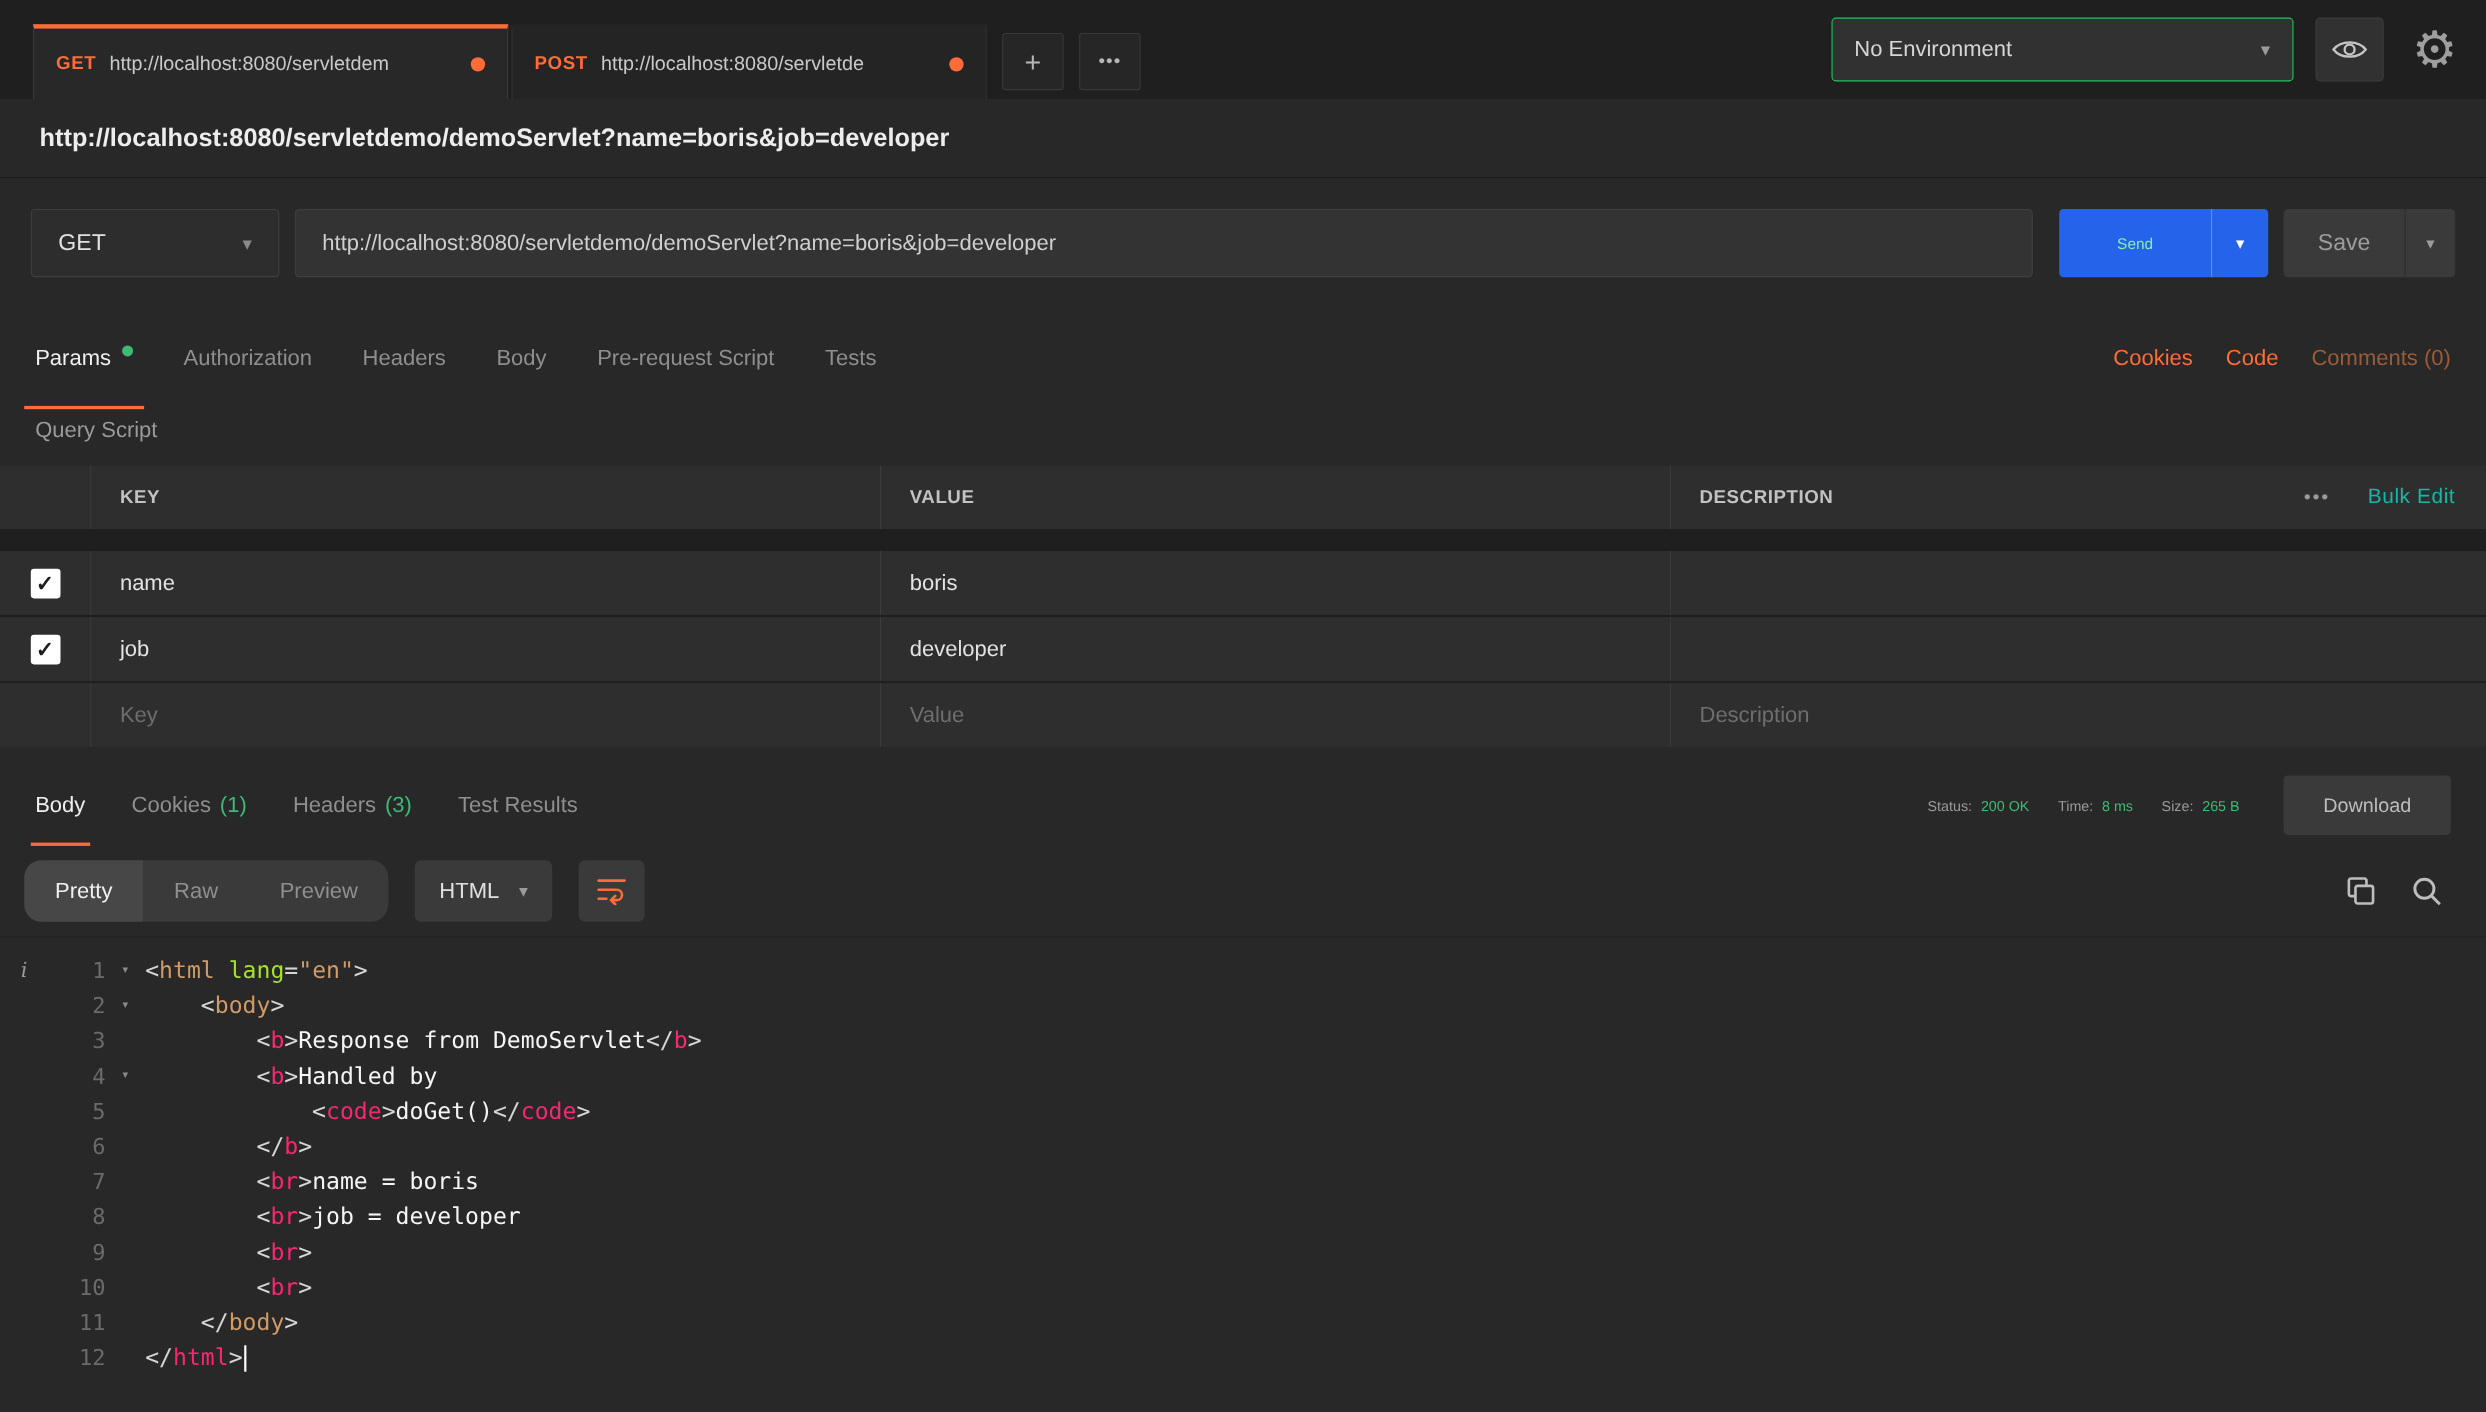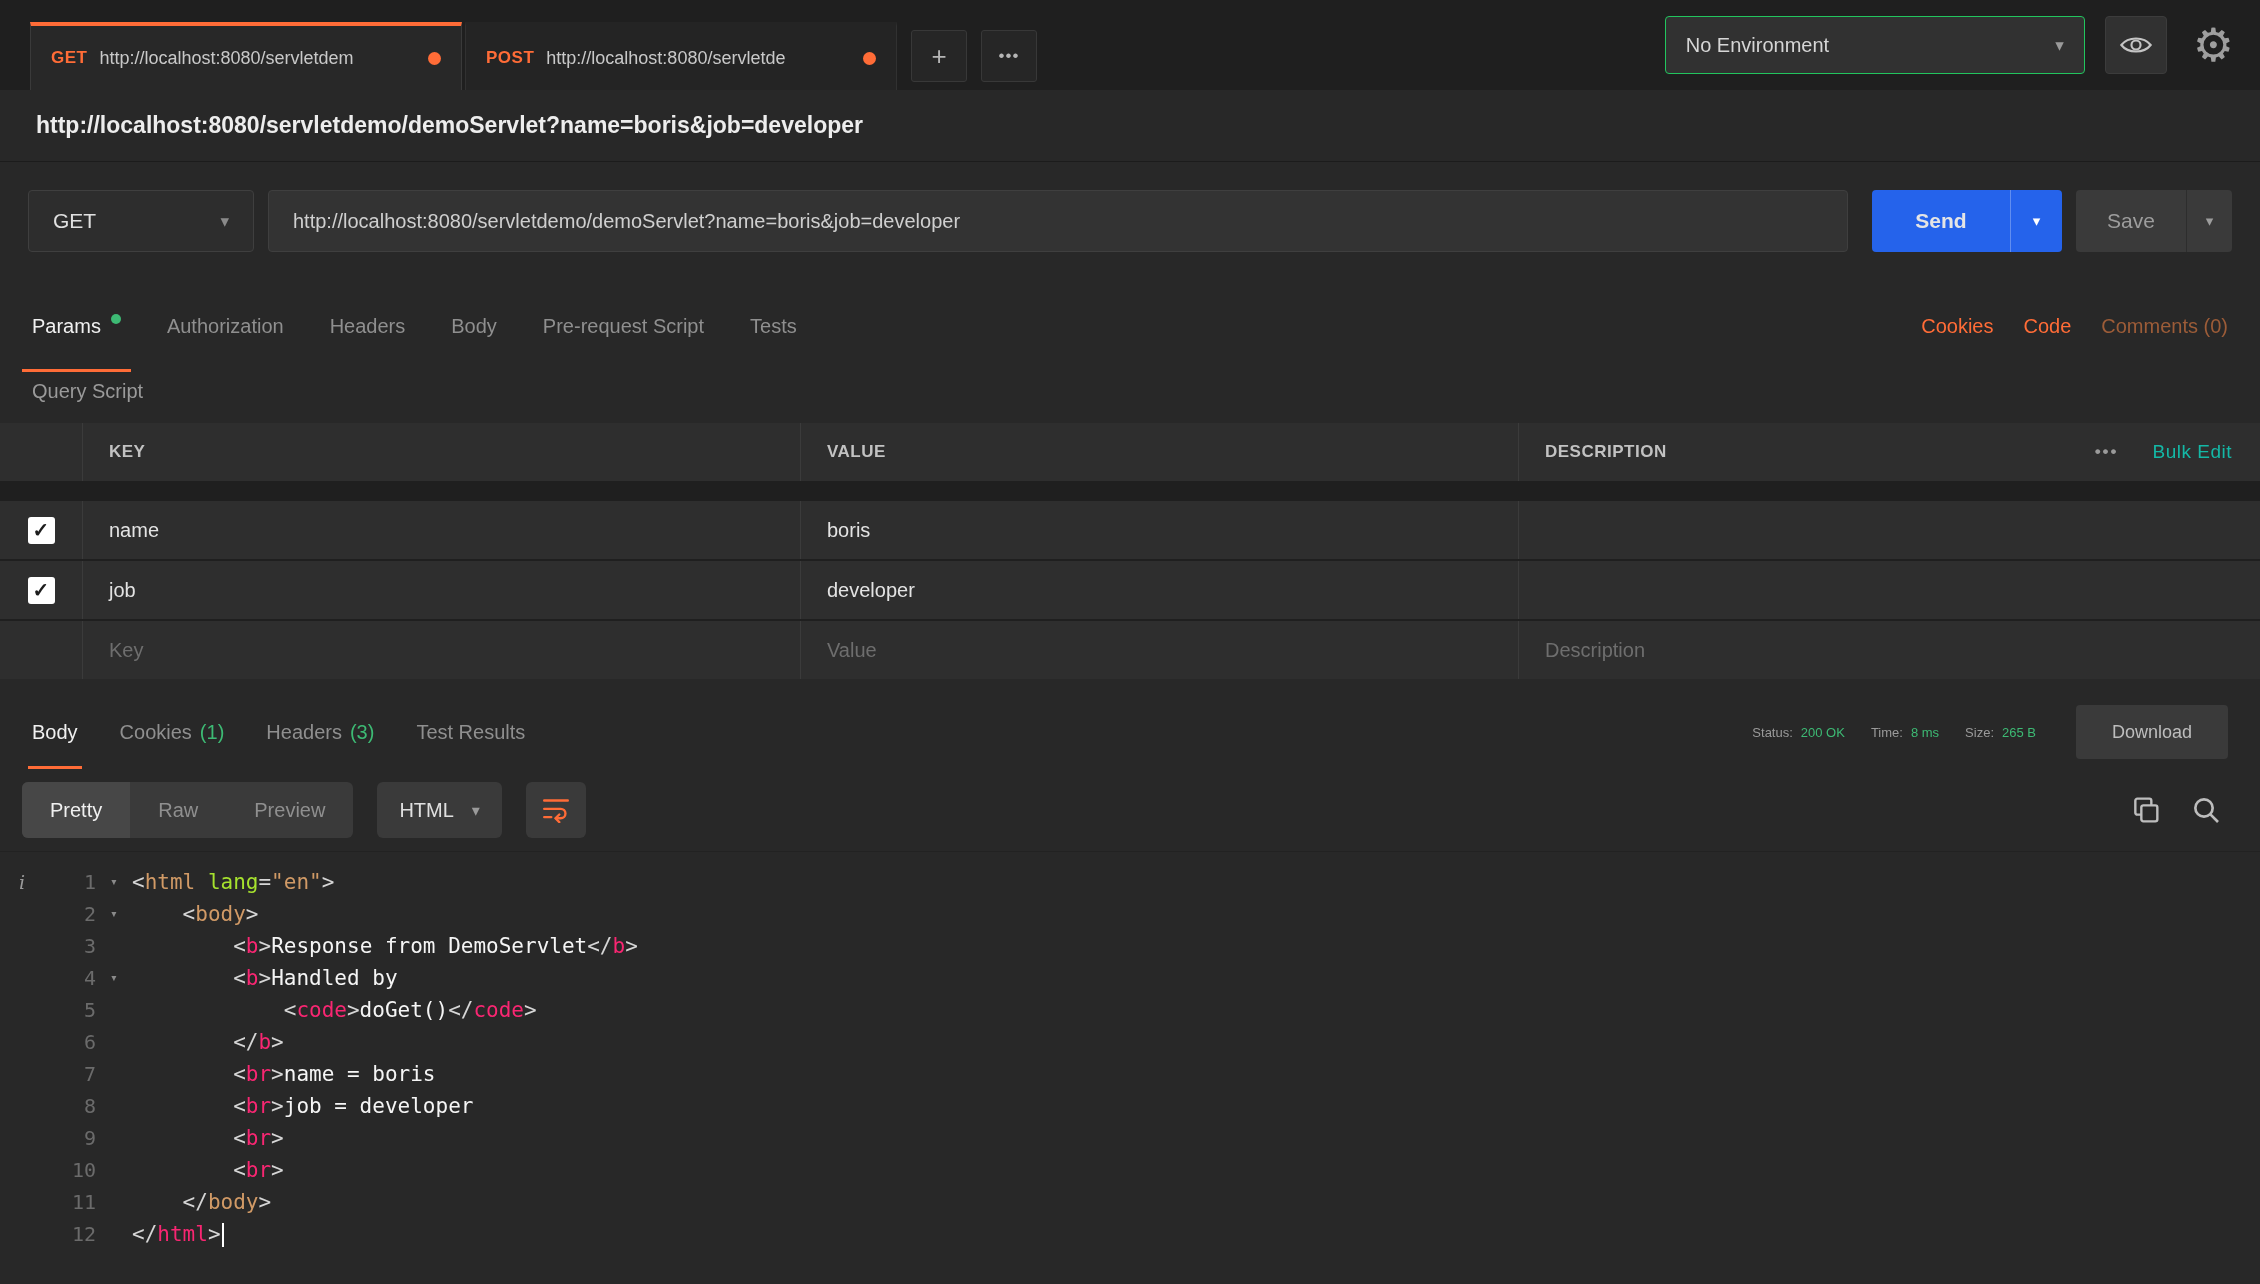--- a/index.html
+++ b/index.html
@@ -35,21 +35,21 @@
   .titlebar{height:72px;background:#282828;display:flex;align-items:center;padding:0 36px;font-size:23px;
             font-weight:bold;color:#ededed;border-bottom:1px solid #1c1c1c;flex:none}
   .urlrow{height:118px;display:flex;align-items:center;padding:0 28px;gap:14px;flex:none}
   .method{width:226px;height:62px;border:1px solid #3f3f3f;border-radius:4px;background:#2d2d2d;display:flex;
           align-items:center;padding:0 24px;font-size:21px;color:#e0e0e0;cursor:pointer;flex:none}
   .method .chev{margin-left:auto;color:#8a8a8a;font-size:17px}
   .url-input{flex:1;height:62px;background:#333333;border:1px solid #3f3f3f;border-radius:4px;color:#cfcfcf;
              font-size:20px;padding:0 24px;font-family:"Liberation Sans",sans-serif;outline:none}
   .send{height:62px;width:190px;background:#2563eb;border-radius:4px;display:flex;overflow:hidden;flex:none;
         margin-left:10px;cursor:pointer}
-  .send-main{flex:1;display:flex;align-items:center;justify-content:center;font-size:21px;font-weight:bold;color:#e5e5e5}
+  .send-main{flex:1;display:flex;align-items:center;justify-content:center;font-size:14px;font-weight:normal;color:#86efac}
   .send-chev{width:52px;border-left:1px solid rgba(255,255,255,.28);display:flex;align-items:center;
              justify-content:center;color:#fff;font-size:15px}
   .save{height:62px;width:156px;background:#3a3a3a;border-radius:4px;display:flex;overflow:hidden;flex:none;cursor:pointer}
   .save-main{flex:1;display:flex;align-items:center;justify-content:center;font-size:21px;color:#9d9d9d}
   .save-chev{width:46px;border-left:1px solid #2d2d2d;display:flex;align-items:center;justify-content:center;
              color:#9d9d9d;font-size:15px}
   
   .reqtabs{height:92px;display:flex;align-items:center;padding:0 32px;flex:none}
   .reqtab{position:relative;height:100%;display:flex;align-items:center;margin-right:46px;font-size:20px;
           color:#8f8f8f;cursor:pointer}
@@ -82,21 +82,21 @@
   .rtab.active{color:#f0f0f0}
   .rtab.active::after{content:"";position:absolute;left:-4px;right:-4px;bottom:0;height:3px;background:#ff6c37}
   .rtab .count{color:#3dba74}
   .resp-meta{margin-left:auto;display:flex;align-items:flex-end;font-size:13px}
   .meta-label{color:#9a9a9a;margin-right:8px}
   .meta-value{color:#3dba74;margin-right:26px}
   .download{width:152px;height:54px;background:#3a3a3a;border-radius:4px;display:flex;align-items:center;
             justify-content:center;font-size:18px;color:#bdbdbd;margin-left:14px;cursor:pointer}
   
   .toolbar{height:82px;display:flex;align-items:center;padding:0 22px;gap:24px;flex:none}
-  .segmented{display:flex;height:56px;background:#3a3a3a;border-radius:6px;overflow:hidden}
+  .segmented{display:flex;height:56px;background:#3a3a3a;border-radius:16px;overflow:hidden}
   .seg{padding:0 28px;display:flex;align-items:center;font-size:20px;color:#8f8f8f;cursor:pointer}
   .seg.active{background:#474747;color:#f0f0f0}
   .langbox{height:56px;background:#3a3a3a;border-radius:6px;display:flex;align-items:center;padding:0 22px;gap:18px;
            font-size:20px;color:#e0e0e0;cursor:pointer}
   .langbox .chev{color:#9a9a9a;font-size:16px}
   .wrapbox{width:60px;height:56px;background:#3a3a3a;border-radius:6px;display:flex;align-items:center;
            justify-content:center;cursor:pointer}
   .toolbar-right{margin-left:auto;display:flex;gap:28px;align-items:center;padding-right:16px}
   .toolbar-right svg{cursor:pointer}
   

